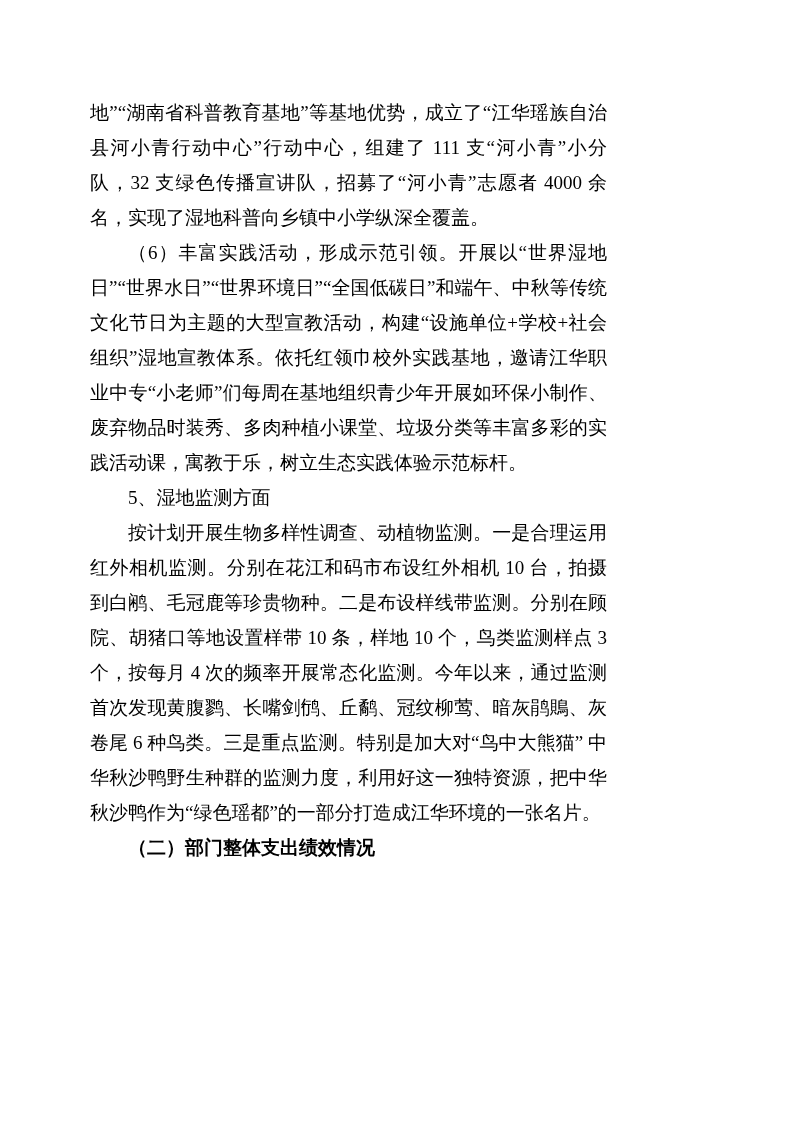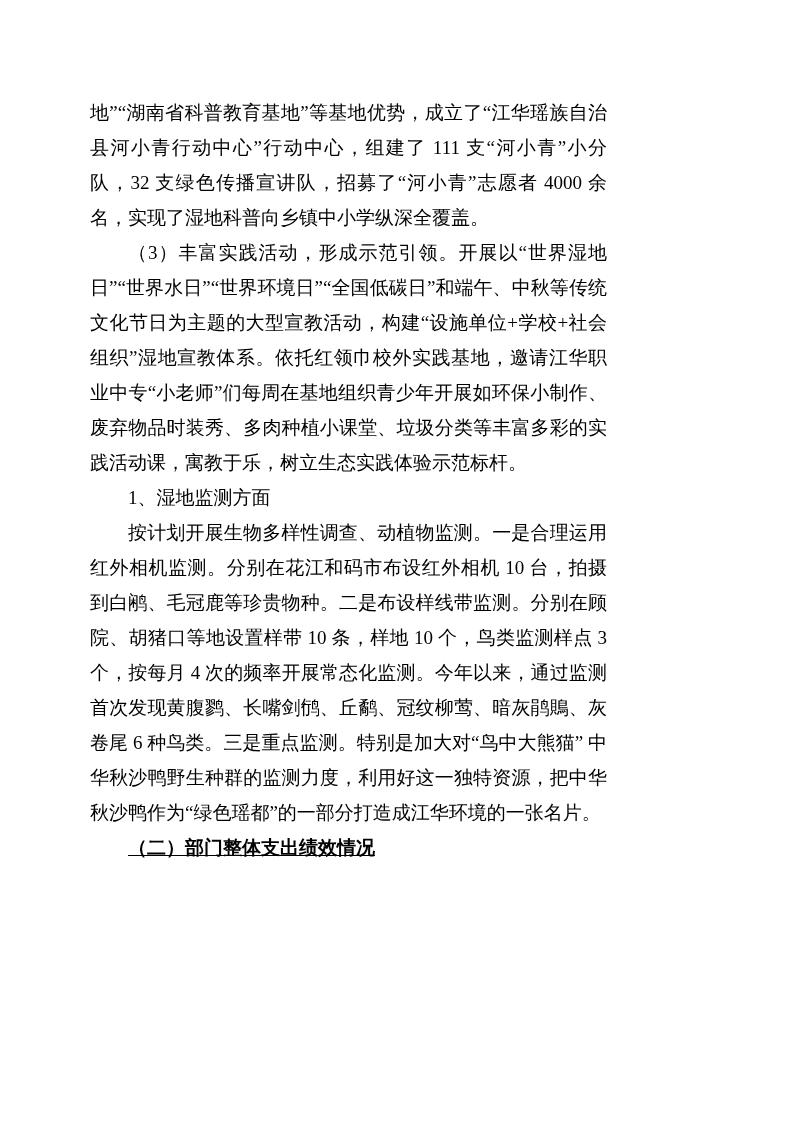--- a/index.html
+++ b/index.html
@@ -30,25 +30,24 @@
     text-justify: inter-ideograph;
   }
   .para-indent {
     text-indent: 2em;
   }
   .section-heading {
     font-family: "Liberation Sans", "DejaVu Sans", sans-serif;
     font-weight: bold;
     text-indent: 2em;
     text-align: right;
-    text-decoration: underline;
   }
 </style>
 </head>
 <body>
 
 <div class="page">
   <p class="body-para">地”“湖南省科普教育基地”等基地优势，成立了“江华瑶族自治县河小青行动中心”行动中心，组建了 111 支“河小青”小分队，32 支绿色传播宣讲队，招募了“河小青”志愿者 4000 余名，实现了湿地科普向乡镇中小学纵深全覆盖。</p>
-  <p class="body-para para-indent">（3）丰富实践活动，形成示范引领。开展以“世界湿地日”“世界水日”“世界环境日”“全国低碳日”和端午、中秋等传统文化节日为主题的大型宣教活动，构建“设施单位+学校+社会组织”湿地宣教体系。依托红领巾校外实践基地，邀请江华职业中专“小老师”们每周在基地组织青少年开展如环保小制作、废弃物品时装秀、多肉种植小课堂、垃圾分类等丰富多彩的实践活动课，寓教于乐，树立生态实践体验示范标杆。</p>
-  <p class="body-para para-indent">1、湿地监测方面</p>
+  <p class="body-para para-indent">（6）丰富实践活动，形成示范引领。开展以“世界湿地日”“世界水日”“世界环境日”“全国低碳日”和端午、中秋等传统文化节日为主题的大型宣教活动，构建“设施单位+学校+社会组织”湿地宣教体系。依托红领巾校外实践基地，邀请江华职业中专“小老师”们每周在基地组织青少年开展如环保小制作、废弃物品时装秀、多肉种植小课堂、垃圾分类等丰富多彩的实践活动课，寓教于乐，树立生态实践体验示范标杆。</p>
+  <p class="body-para para-indent">5、湿地监测方面</p>
   <p class="body-para para-indent">按计划开展生物多样性调查、动植物监测。一是合理运用红外相机监测。分别在花江和码市布设红外相机 10 台，拍摄到白鹇、毛冠鹿等珍贵物种。二是布设样线带监测。分别在顾院、胡猪口等地设置样带 10 条，样地 10 个，鸟类监测样点 3 个，按每月 4 次的频率开展常态化监测。今年以来，通过监测首次发现黄腹鹨、长嘴剑鸻、丘鹬、冠纹柳莺、暗灰鹃鵙、灰卷尾 6 种鸟类。三是重点监测。特别是加大对“鸟中大熊猫” 中华秋沙鸭野生种群的监测力度，利用好这一独特资源，把中华秋沙鸭作为“绿色瑶都”的一部分打造成江华环境的一张名片。</p>
   <p class="section-heading">（二）部门整体支出绩效情况</p>
 </div>
 
 </body></html>

